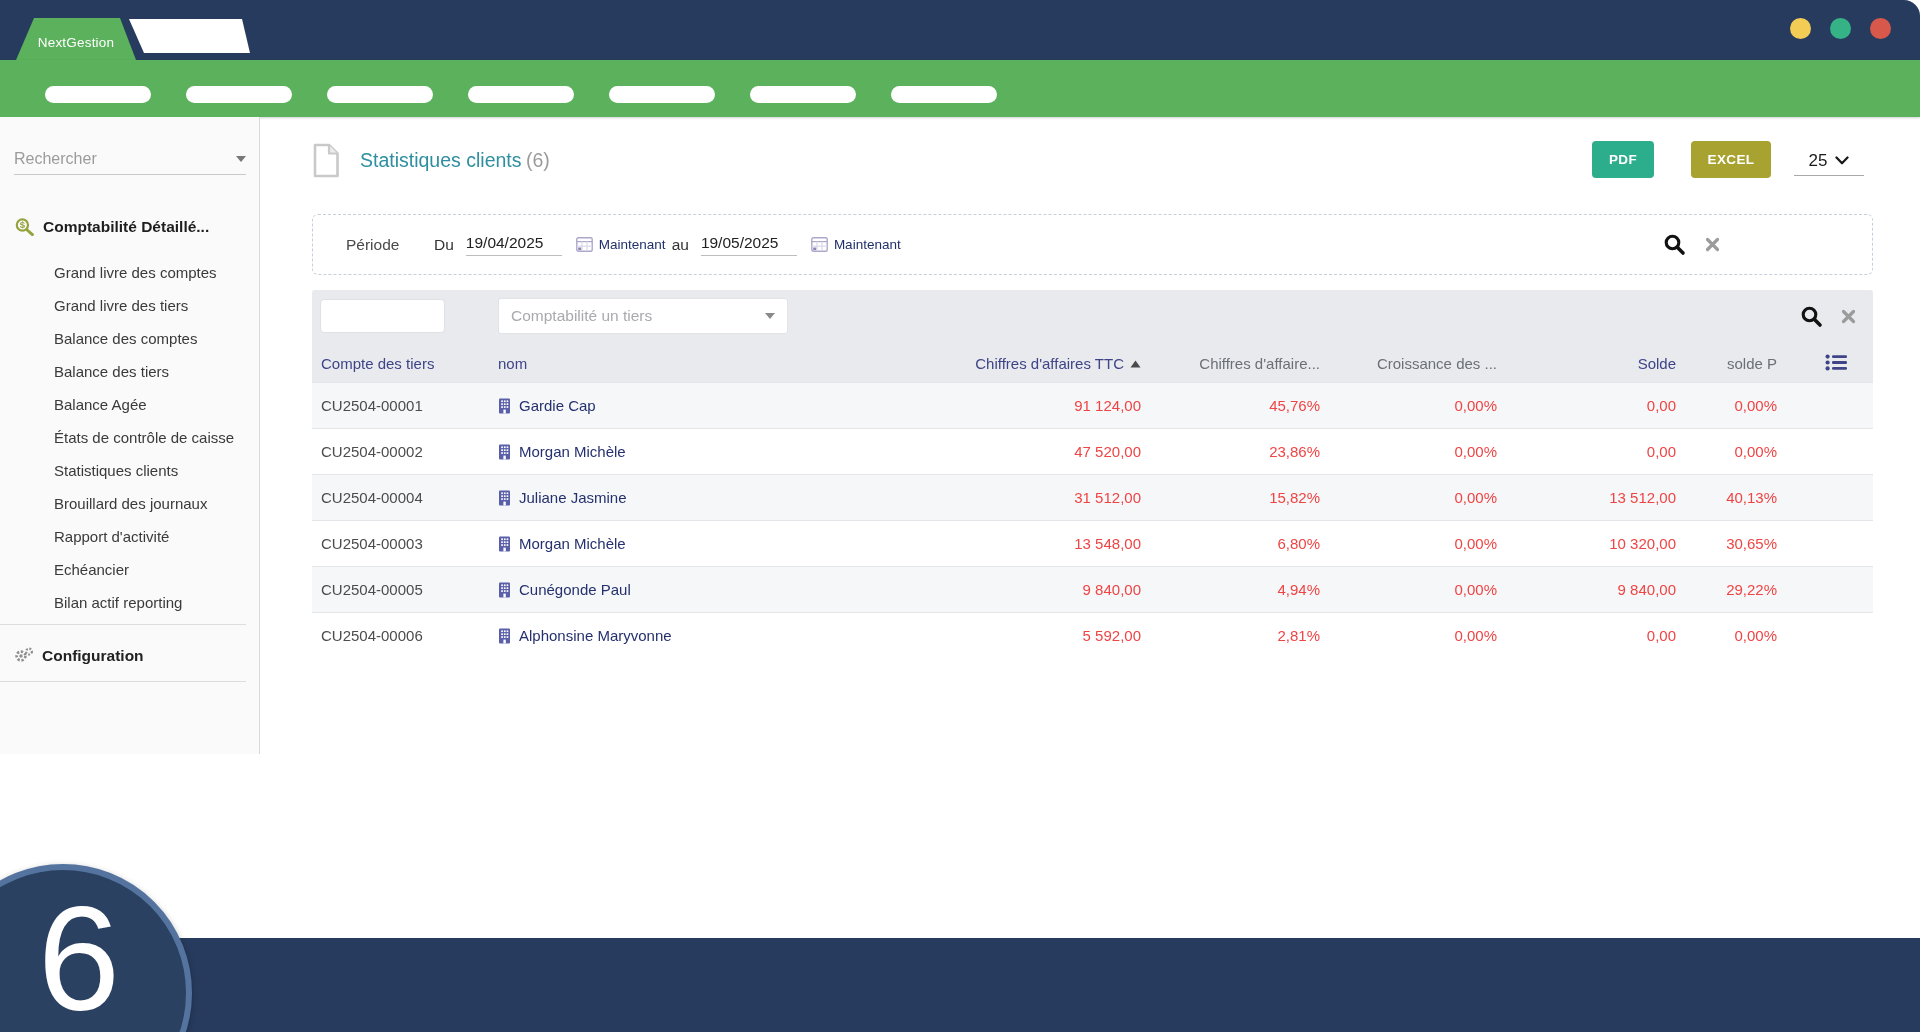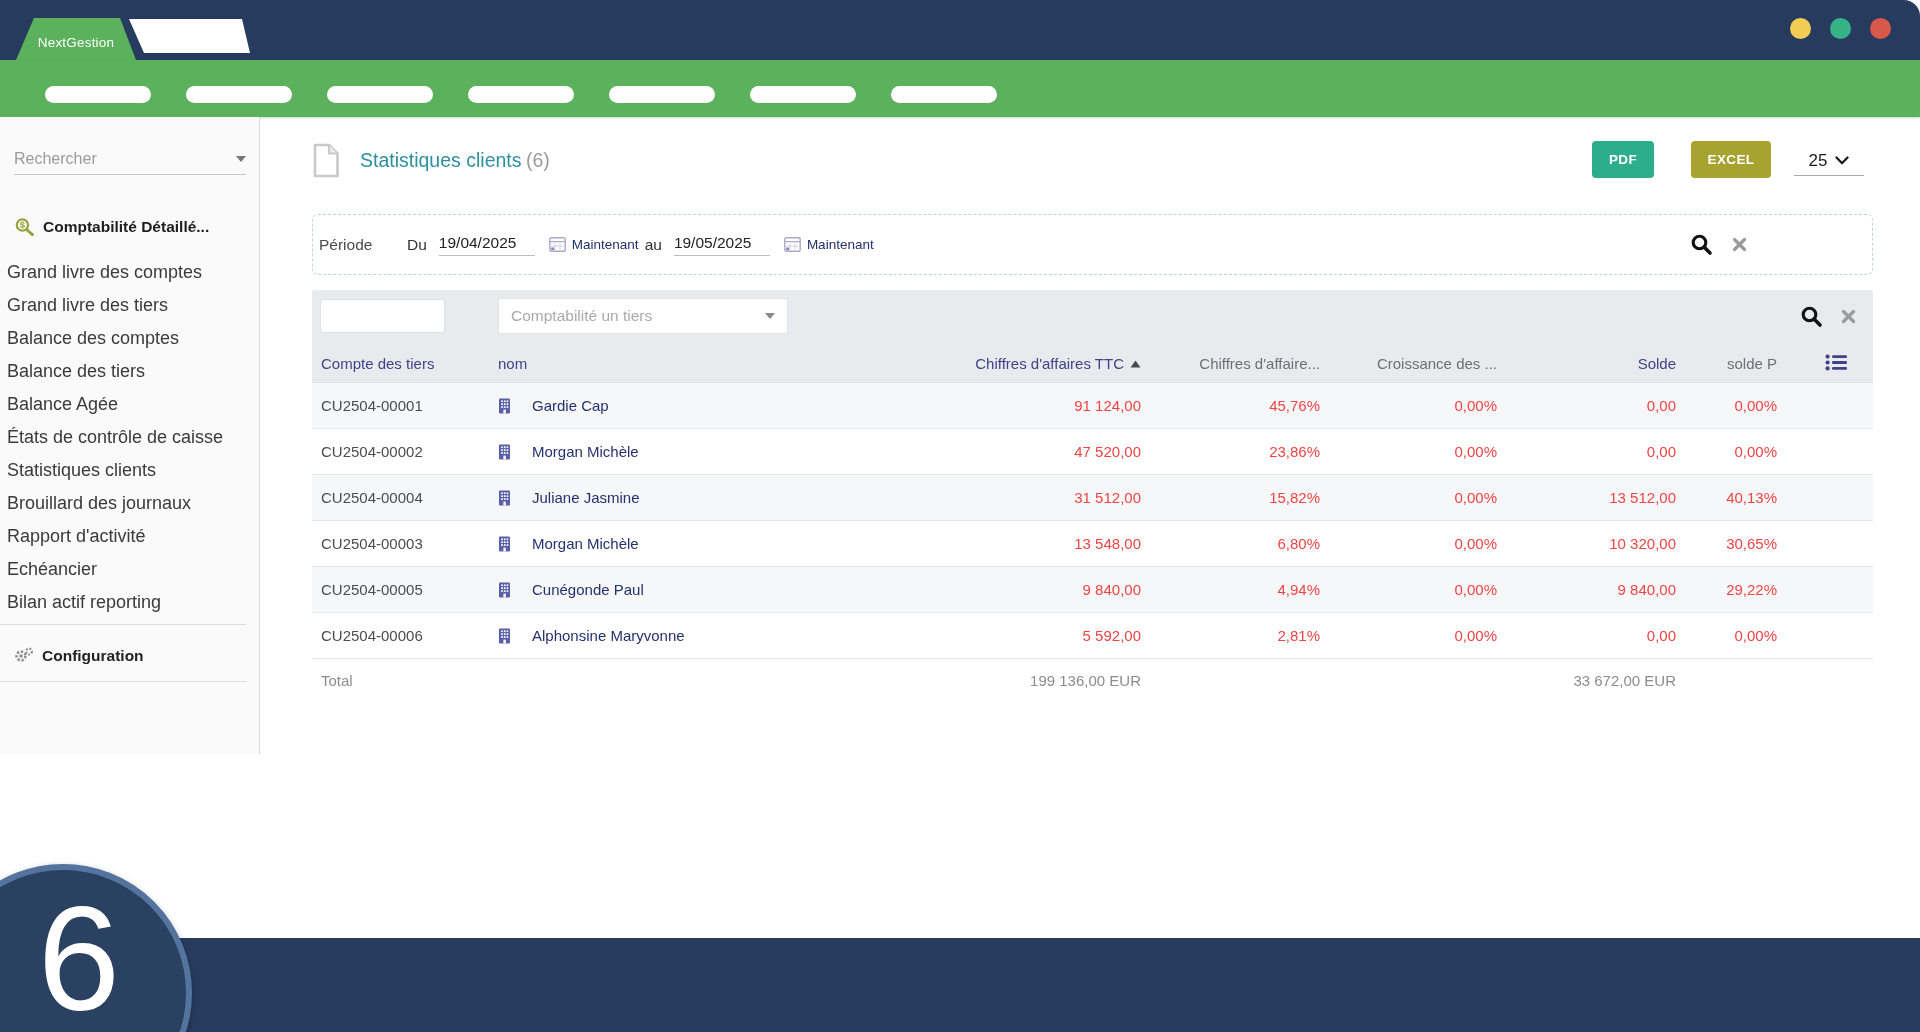--- a/index.html
+++ b/index.html
@@ -28,22 +28,22 @@
   .sidebar { position:absolute; left:0; top:117px; width:260px; height:637px;
     background:#FAFAFB; border-right:1px solid #D9D9D9; }
   .side-search { position:absolute; left:14px; top:26px; width:232px; height:32px;
     border-bottom:1px solid #C9C9C9; display:flex; align-items:center; cursor:pointer; }
   .side-search .ph { color:#9B9B9B; font-size:16px; flex:1; }
   .tri-down { width:0; height:0; border-left:5px solid transparent;
     border-right:5px solid transparent; border-top:6px solid #777; }
   .side-section { position:absolute; left:14px; top:100px; display:flex; gap:8px;
     align-items:center; font-size:15.5px; font-weight:bold; color:#1E1E1E; width:236px; }
   .side-items { position:absolute; left:0; top:139px; width:100%; }
-  .side-item { height:33px; line-height:33px; padding-left:7px; font-size:18px;
-    color:#3A3A3A; cursor:pointer; white-space:nowrap; }
+  .side-item { height:33px; line-height:33px; padding-left:22px; font-size:15px;
+    color:#3A3A3A; cursor:pointer; white-space:nowrap;margin-left:32px; }
   .side-div1 { position:absolute; left:0; top:507px; width:246px; border-top:1px solid #DDDDDD; }
   .side-config { position:absolute; left:14px; top:522px; height:33px; display:flex;
     gap:8px; align-items:center; font-size:15.5px; font-weight:bold; color:#222; cursor:pointer; }
   .side-div2 { position:absolute; left:0; top:564px; width:246px; border-top:1px solid #DDDDDD; }
 
   
   .title-row { position:absolute; left:312px; top:143px; display:flex; align-items:center; gap:20px; }
   .page-title { font-size:19.5px; color:#2E8FA0; }
   .page-count { font-size:19.5px; color:#9B9B9B; }
   .btn { position:absolute; top:141px; height:37px; border:none; border-radius:4px;
@@ -51,21 +51,21 @@
     font-family:inherit; }
   .btn-pdf { left:1592px; width:62px; background:#2CAE8D; }
   .btn-excel { left:1691px; width:80px; background:#A8A331; }
   .page-size { position:absolute; left:1794px; top:146px; width:70px; height:30px;
     border-bottom:1px solid #A9A9A9; display:flex; align-items:center; justify-content:center;
     gap:8px; font-size:17px; color:#1a1a1a; cursor:pointer; }
 
   
   .period-panel { position:absolute; left:312px; top:214px; width:1561px; height:61px;
     border:1px dashed #C5D0DC; border-radius:6px; display:flex; align-items:center;
-    padding:0 6px; }
+    padding:0 33px; }
   .period-label { font-size:15.5px; color:#4A4A4A; width:88px; }
   .plabel { font-size:15.5px; color:#333; }
   .date-input { width:96px; border:none; outline:none; background:transparent;
     border-bottom:1px solid #BDBDBD; font-size:15.5px; color:#222; text-align:left;
     font-family:inherit; padding-bottom:3px; margin:0 12px; }
   .now-link { font-size:13.5px; color:#21306B; margin:0 6px 0 6px; cursor:pointer; }
   .cal-ic { margin-left:2px; display:inline-flex; }
   .period-icons { margin-left:auto; margin-right:118px; display:flex; gap:18px; align-items:center; }
   .icon-btn { background:none; border:none; cursor:pointer; display:inline-flex; padding:0; }
 
@@ -87,21 +87,21 @@
   .thead { height:37px; font-size:15px; }
   .th { white-space:nowrap; overflow:hidden; }
   .navy { color:#3E4487; }
   .grayh { color:#6B7076; }
   .right { text-align:right; justify-self:stretch; }
   .th.c1 { padding-left:9px; }
   .sort-wrap { display:inline-flex; align-items:center; gap:6px; }
   .trow { height:46px; border-top:1px solid #E3E5E9; background:#fff; font-size:15px; }
   .trow.odd { background:#F6F7F9; }
   .cell-acct { padding-left:9px; color:#4C4C4C; }
-  .cell-name { display:flex; align-items:center; gap:21px; }
+  .cell-name { display:flex; align-items:center; gap:8px; }
   .name-link { color:#25316E; cursor:pointer; text-decoration:none; }
   .num { color:#ef4444; text-align:right; }
   .total-row { height:44px; border-top:1px solid #E3E5E9; font-size:15px; color:#8C8C8C; }
   .total-row .lab { padding-left:9px; }
   .total-row .tot { text-align:right; }
 
   
   .bottombar { position:absolute; left:0; top:938px; width:1920px; height:94px; background:#273B5E; }
   .badge-circle { position:absolute; left:-66px; top:864px; width:258px; height:258px;
     border-radius:50%; background:#2A4161; border:6px solid #54739F;
@@ -440,28 +440,18 @@
           <a class="name-link">Alphonsine Maryvonne</a>
         </div>
         <div class="num">5 592,00</div>
         <div class="num">2,81%</div>
         <div class="num">0,00%</div>
         <div class="num">0,00</div>
         <div class="num">0,00%</div>
         <div></div>
       </div>
     </div>
-  <div class="grid total-row">
-    <div class="lab">Total</div>
-    <div></div>
-    <div class="tot">199 136,00 EUR</div>
-    <div></div>
-      <div></div>
-    <div class="tot">33 672,00 EUR</div>
-    <div></div>
-      <div></div>
-  </div>
 </div>
 
 <div class="bottombar"></div>
 <div class="badge-circle">
   <span>6</span>
 </div>
 
 </body></html>

